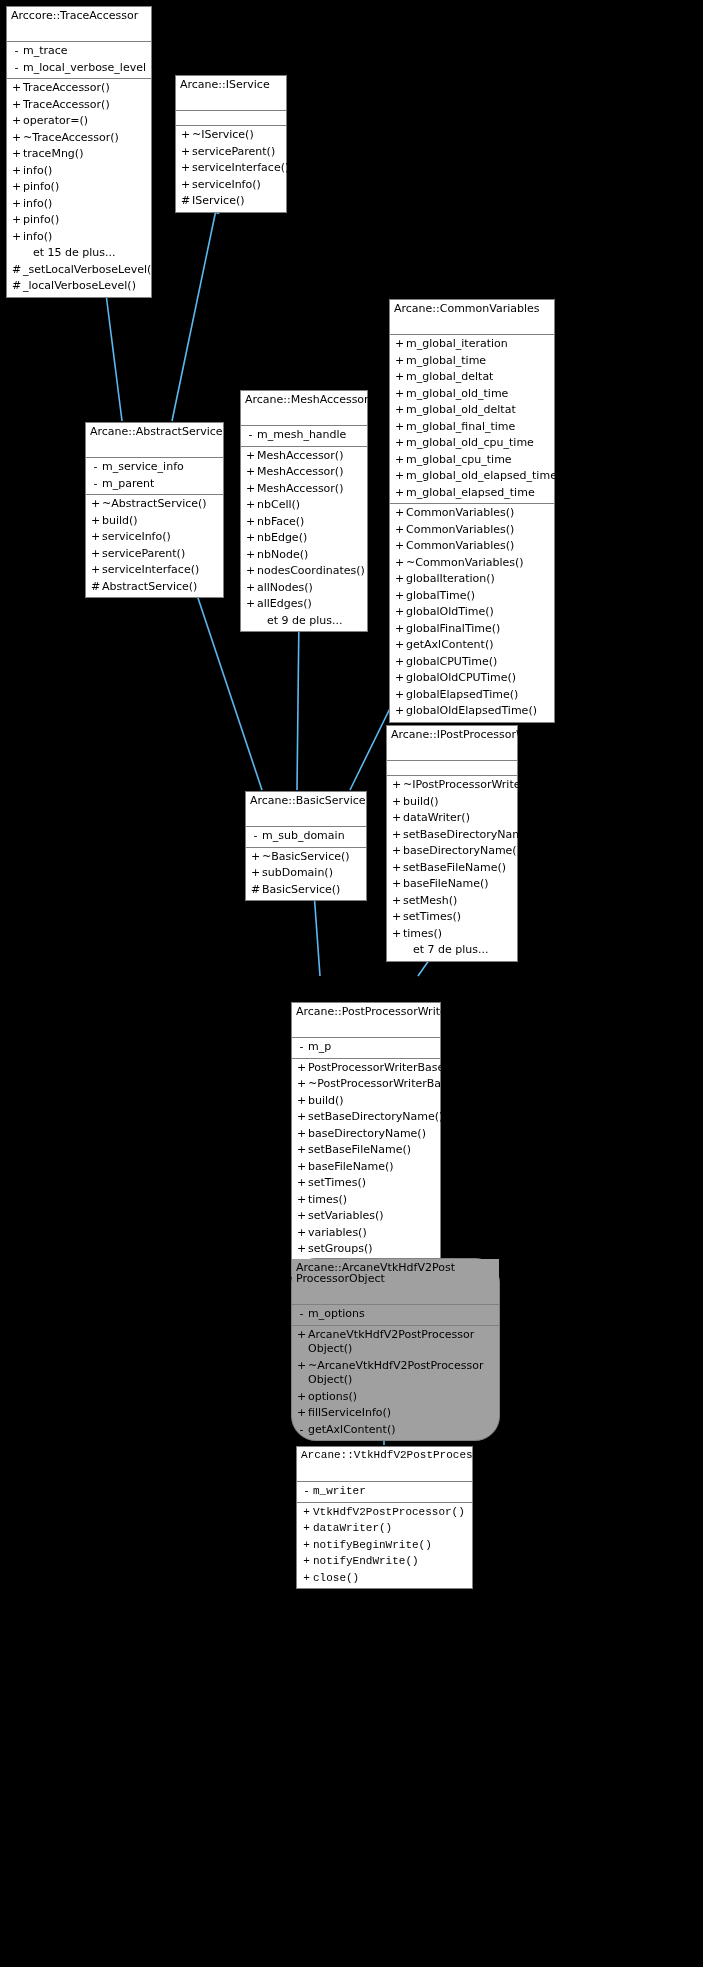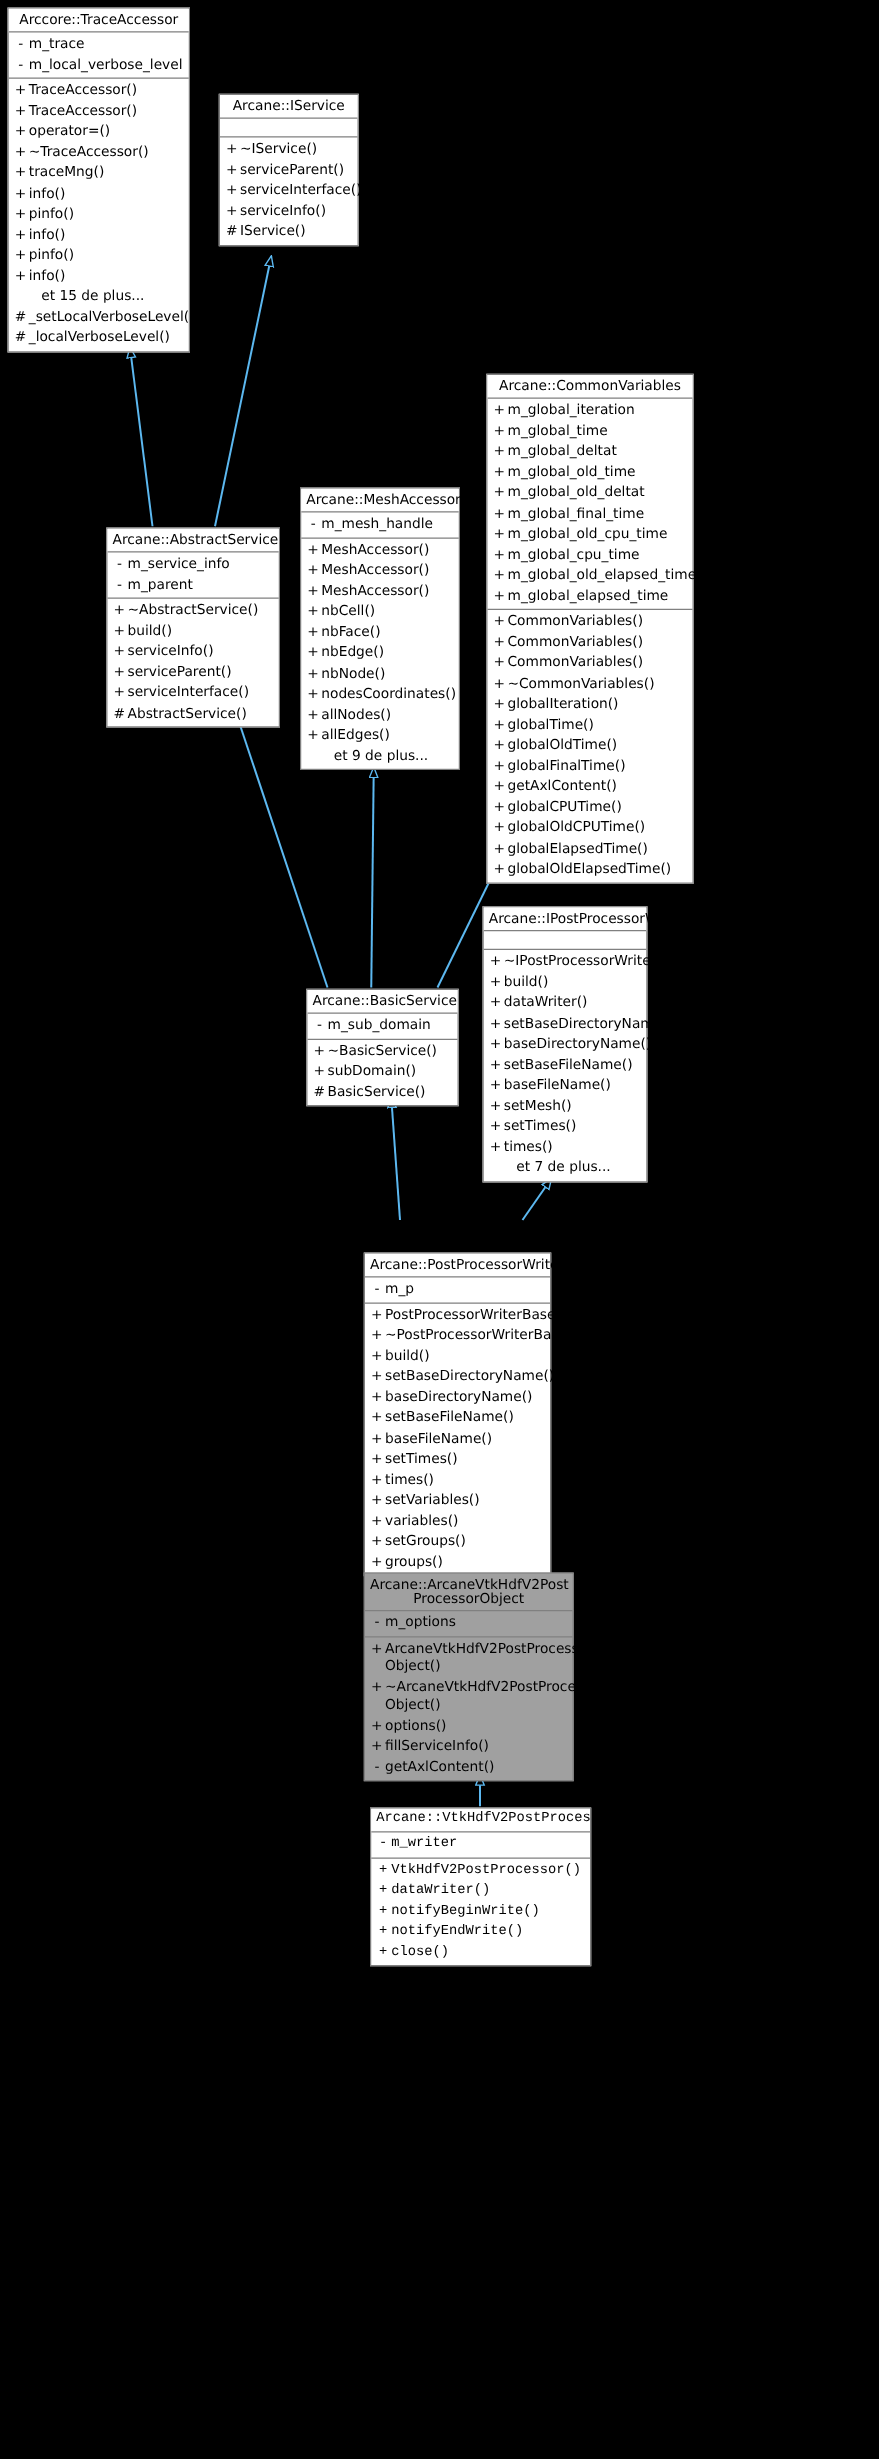--- a/index.html
+++ b/index.html
@@ -31,22 +31,22 @@
     border: 1px solid #808080;
     background: #ffffff;
     color: #000000;
     font-size: 11px;
     line-height: 1.0;
   }
   .umlbox.highlight {
     background: #a0a0a0;
   }
   .umlbox .title {
-    text-align: center;
-    padding: 3px 4px 4px 4px;
+    text-align: left;
+    padding: 3px 4px 20px 4px;
     font-size: 11px;
     white-space: pre-line;
     border-bottom: 1px solid #808080;
     background: inherit;
   }
   .umlbox .section {
     border-bottom: 1px solid #808080;
     padding: 1px 0 2px 0;
   }
   .umlbox .section:last-child {
@@ -525,21 +525,21 @@
           <div class="row">
             <span class="vis">+</span>
             <span class="mname">setGroups()</span>
           </div>
           <div class="row">
             <span class="vis">+</span>
             <span class="mname">groups()</span>
           </div>
         </div>
       </div>
-      <div class="umlbox highlight" style="left: 291px; top: 1258px; width: 168px;">
+      <div class="umlbox highlight" style="left: 291px; top: 1258px; width: 209px; border-radius: 25px;">
         <div class="title">Arcane::ArcaneVtkHdfV2Post
 ProcessorObject</div>
         <div class="section">
           <div class="row">
             <span class="vis">-</span>
             <span class="mname">m_options</span>
           </div>
         </div>
         <div class="section">
           <div class="row">

